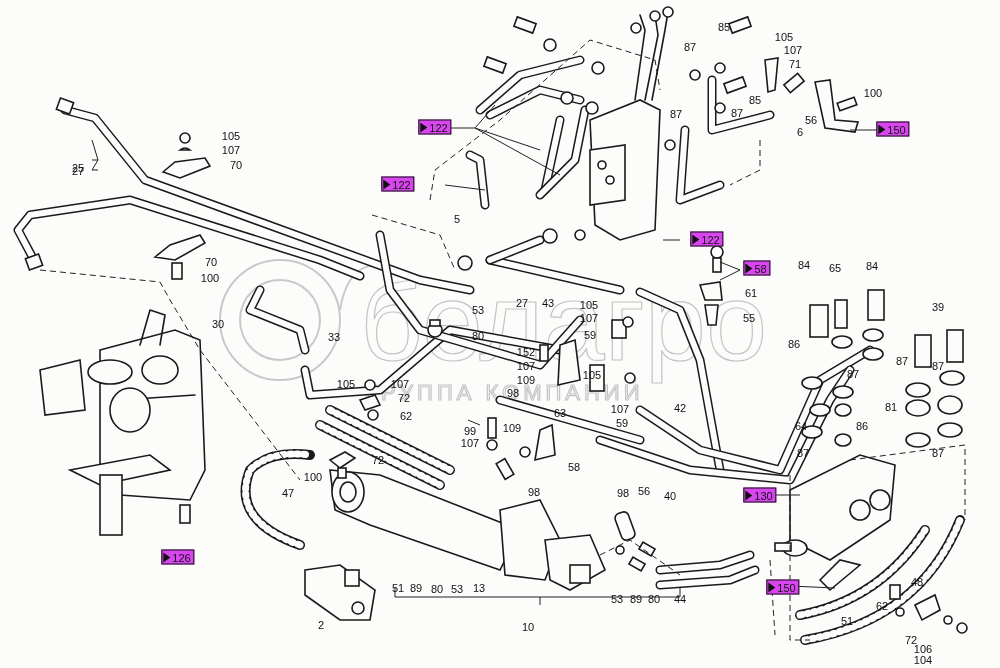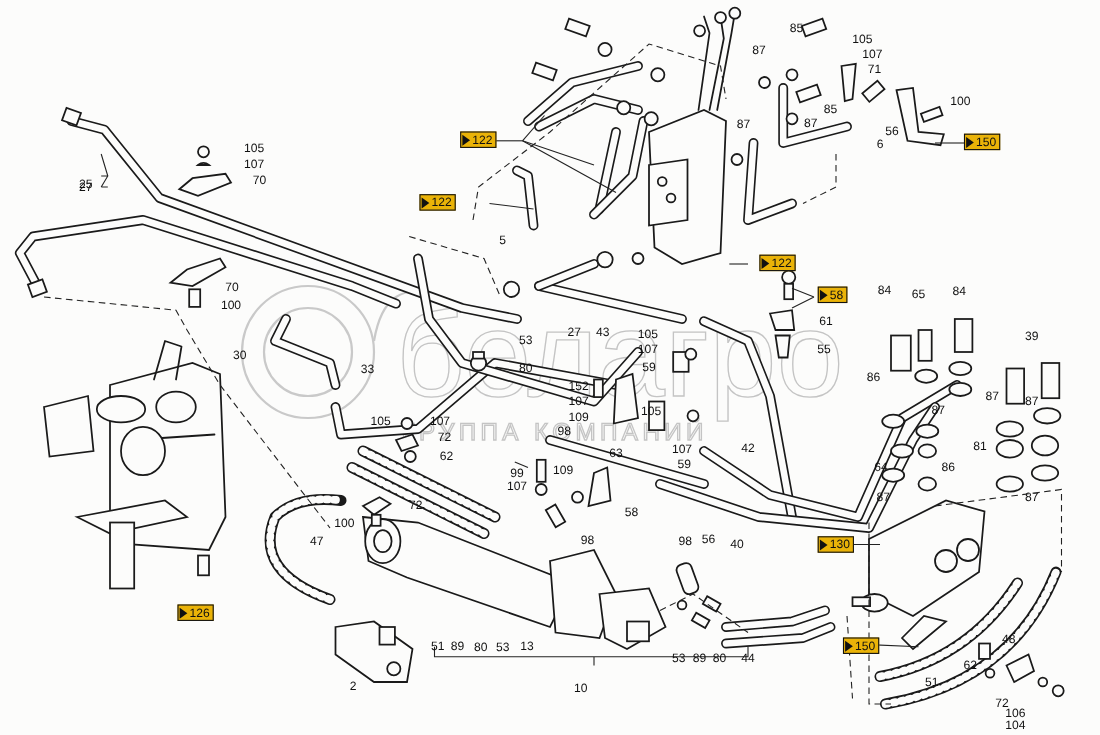--- a/index.html
+++ b/index.html
@@ -9,21 +9,21 @@
   .pipe{fill:none;stroke:#1a1a1a;stroke-width:9;stroke-linecap:round;stroke-linejoin:round;}
   .pipe-in{fill:none;stroke:#fcfcfb;stroke-width:6;stroke-linecap:round;stroke-linejoin:round;}
   .hose{fill:none;stroke:#1a1a1a;stroke-width:10;stroke-linecap:round;}
   .hose-in{fill:none;stroke:#fcfcfb;stroke-width:7;stroke-linecap:round;stroke-dasharray:2 5;}
   .dash{fill:none;stroke:#222;stroke-width:1;stroke-dasharray:6 4;}
   .leader{stroke:#222;stroke-width:1;fill:none;}
   .solid{fill:#fcfcfb;stroke:#1a1a1a;stroke-width:1.6;}
   .wm{fill:none;stroke:#c9c9c9;stroke-width:2;}
   .wm-text{fill:none;stroke:#c4c4c4;stroke-width:1.2;font-family:"Liberation Sans",sans-serif;}
   .lbl{position:absolute;font-size:11px;color:#111;line-height:1;white-space:nowrap;transform:translate(-50%,-50%);}
-  .ref{position:absolute;font-size:11px;color:#111;border:1.5px solid #111;padding:1px 3px 0 10px;line-height:12px;background:#eab308;transform:translate(-50%,-50%);}
+  .ref{position:absolute;font-size:11px;color:#111;border:1.5px solid #111;padding:1px 3px 0 10px;line-height:12px;background:#d946ef;transform:translate(-50%,-50%);}
   .ref::before{content:"";position:absolute;left:1px;top:2px;border-top:5px solid transparent;border-bottom:5px solid transparent;border-left:7px solid #111;}
 </style>
 </head>
 <body>
 
 <div id="stage">
   <svg id="drawing" viewBox="0 0 1000 668">
 
     <g>
       <circle class="wm" cx="280" cy="320" r="60"></circle>

